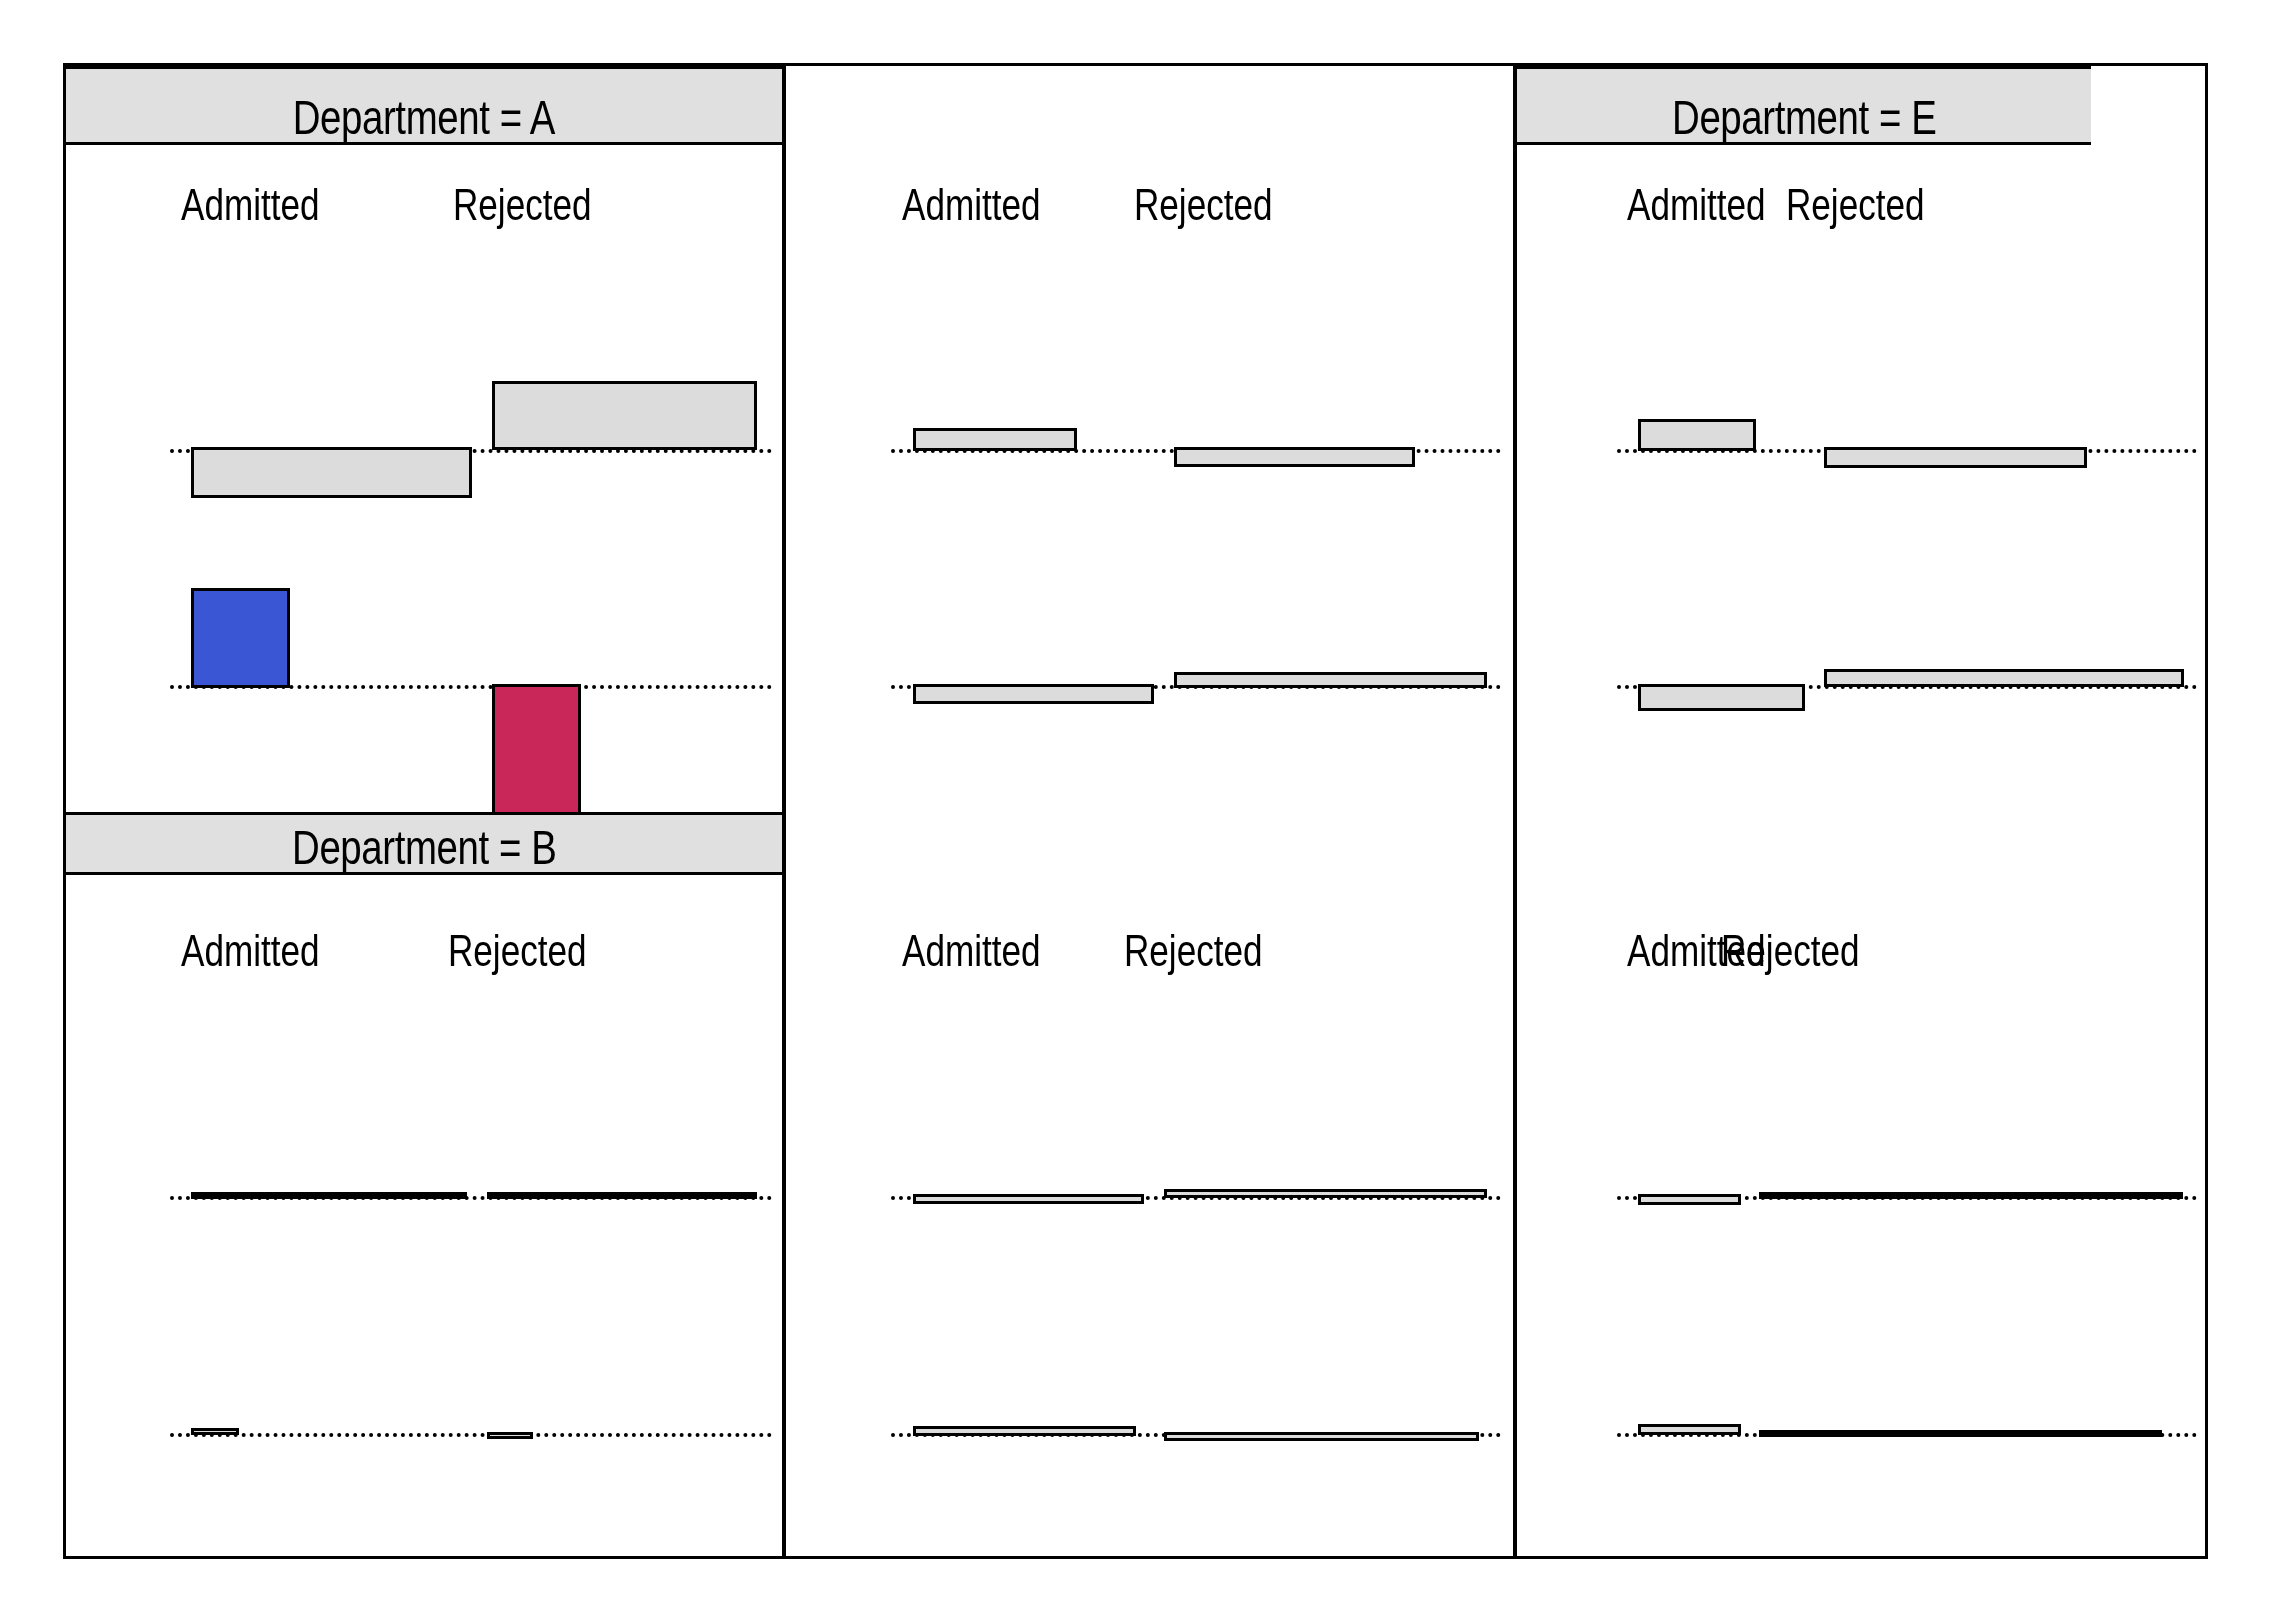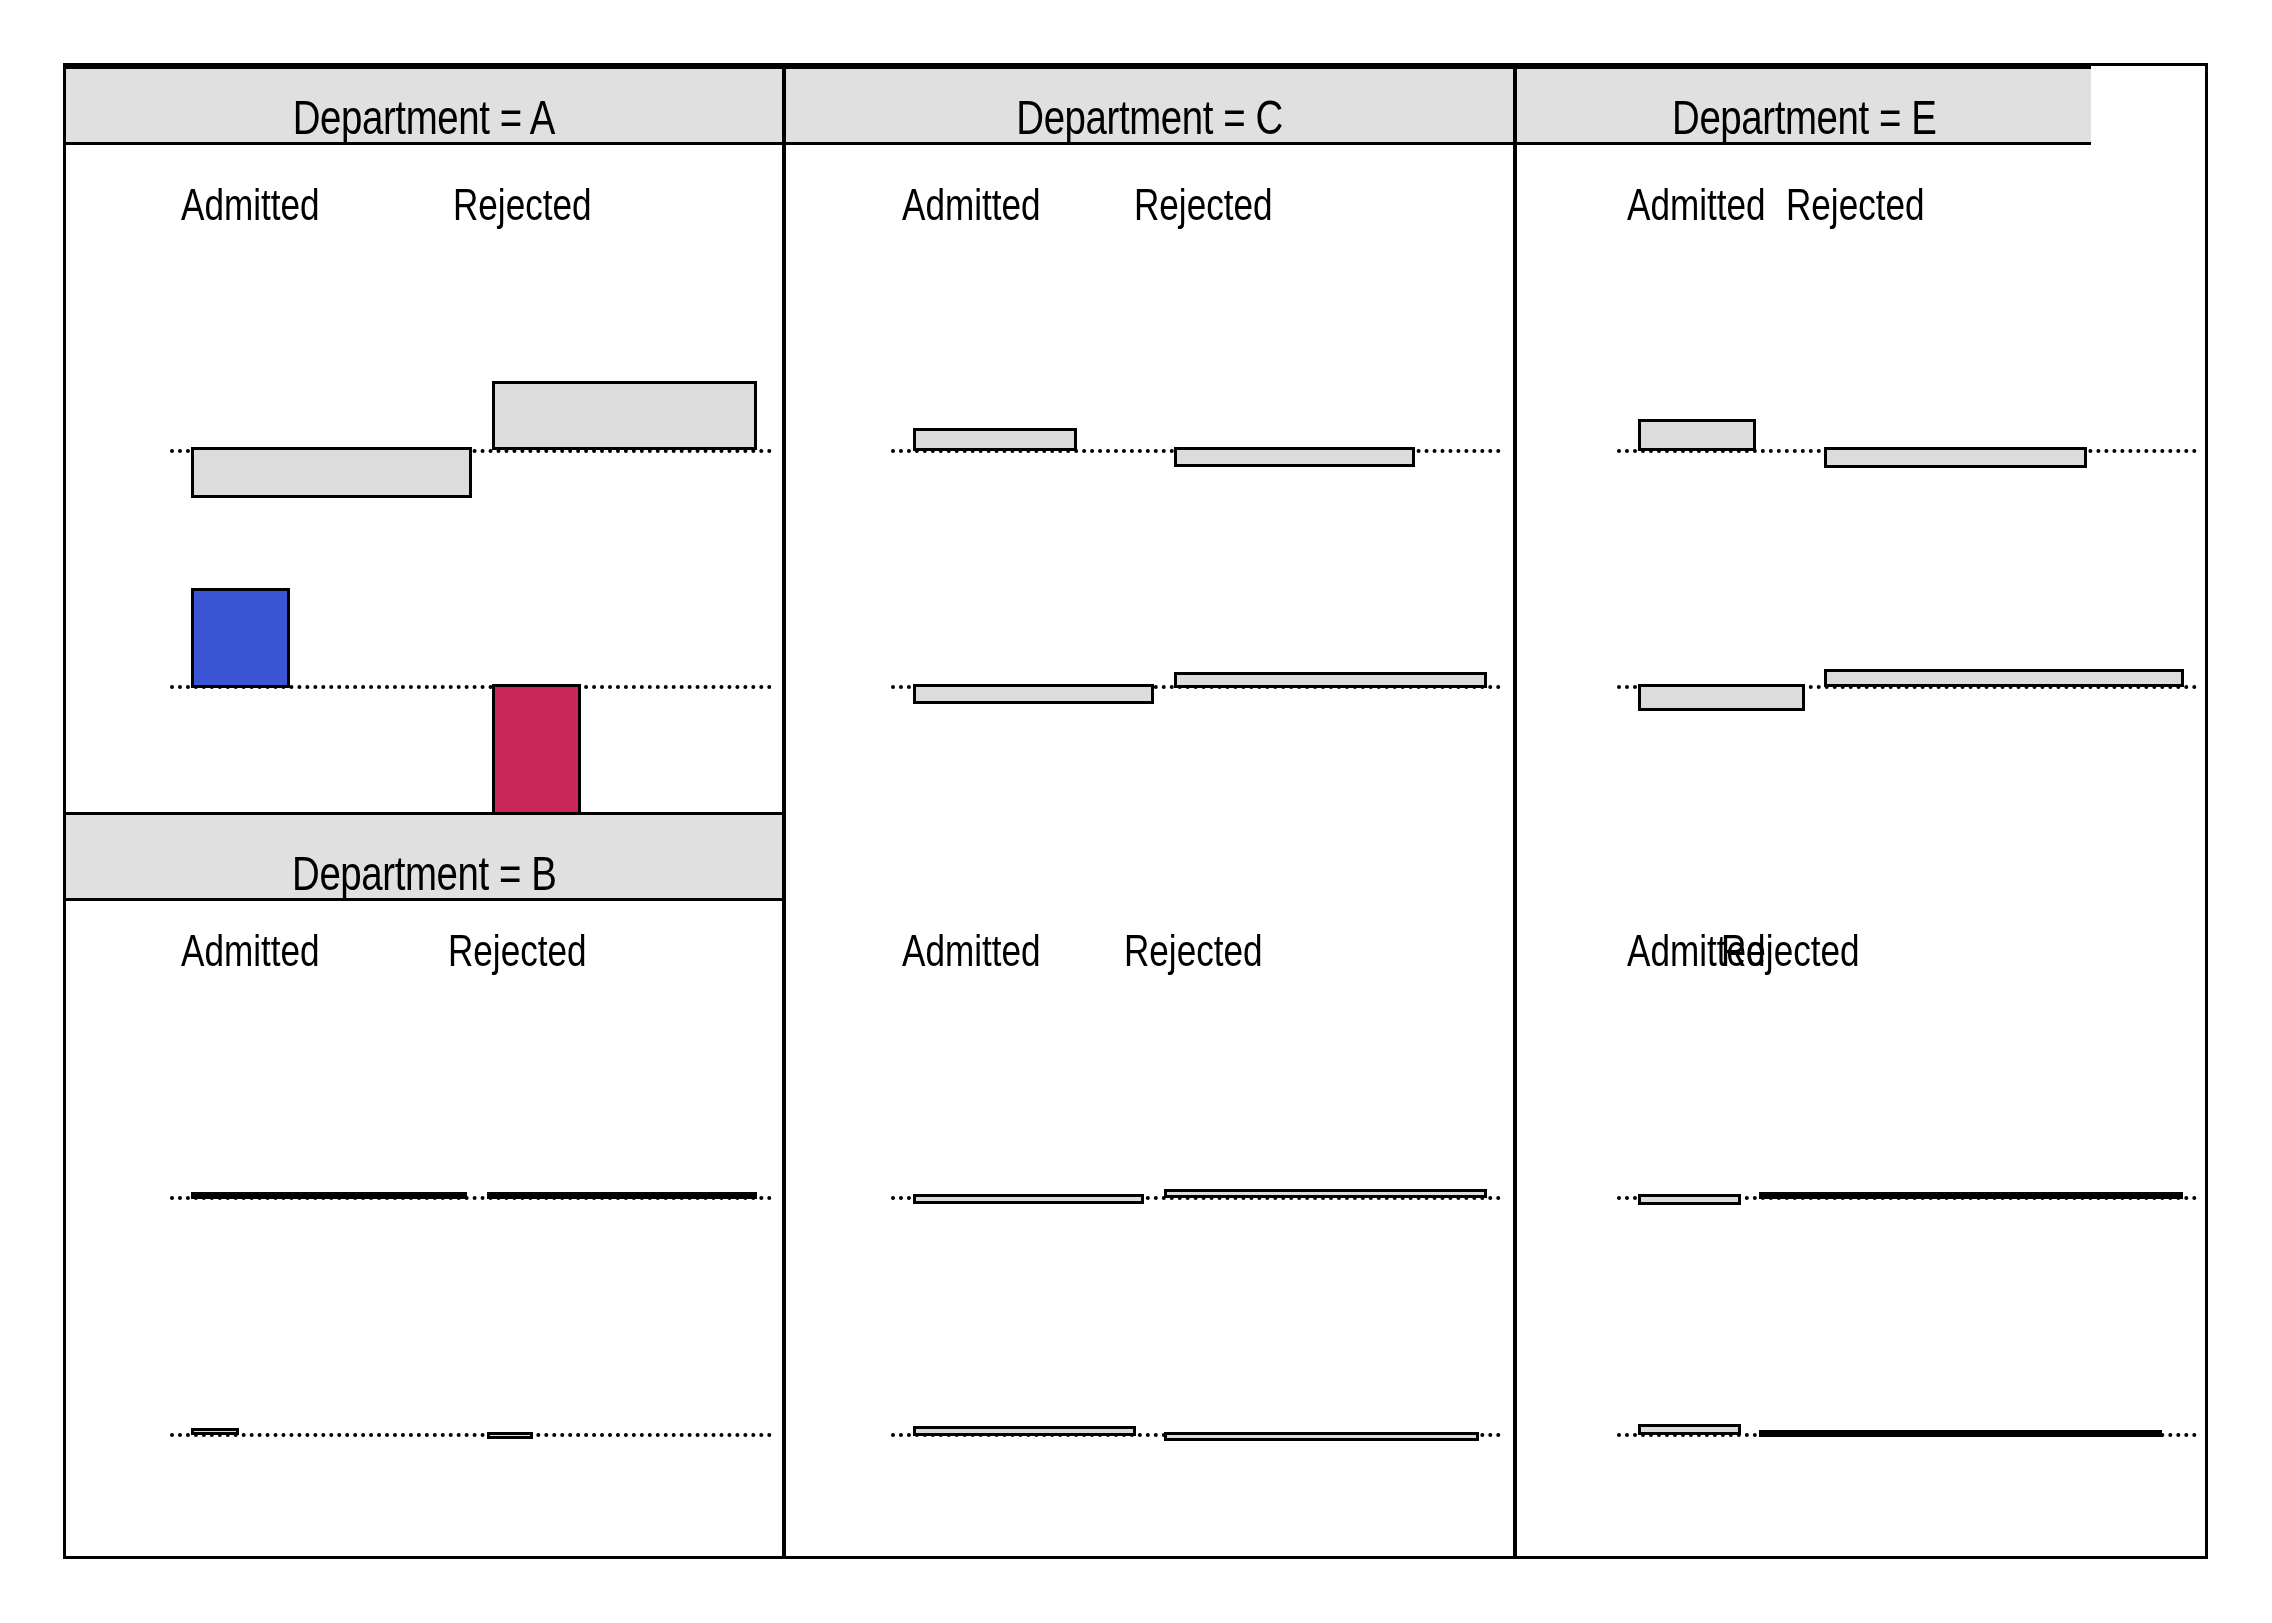--- a/index.html
+++ b/index.html
@@ -85,23 +85,20 @@
       <div class="plotarea" style="left: 0px; width: 716px; top: 79px; height: 667px; right: auto;">
         <div class="colhdr" style="left: 115px; top: 37px;">Admitted</div>
         <div class="colhdr" style="left: 387px; top: 37px;">Rejected</div>
         <div class="baseline" style="left: 104px; width: 602px; top: 304px;"></div>
         <div class="bar" style="left: 125px; width: 281px; height: 51px; top: 302px; background: rgb(220, 220, 220);"></div>
         <div class="bar" style="left: 426px; width: 265px; height: 69px; top: 236px; background: rgb(220, 220, 220);"></div>
         <div class="baseline" style="left: 104px; width: 602px; top: 540px;"></div>
         <div class="bar" style="left: 125px; width: 99px; height: 100px; top: 443px; background: rgb(58, 86, 212);"></div>
         <div class="bar" style="left: 426px; width: 89px; height: 134px; top: 539px; background: rgb(201, 39, 90);"></div>
       </div>
-      <div class="strip" style="left: 720px; width: 727px; top: 0px; height: 79px; right: auto;">
-        <span class="strip-label">Department = C</span>
-      </div>
       <div class="plotarea" style="left: 720px; width: 727px; top: 79px; height: 667px; right: auto;">
         <div class="colhdr" style="left: 116px; top: 37px;">Admitted</div>
         <div class="colhdr" style="left: 348px; top: 37px;">Rejected</div>
         <div class="baseline" style="left: 105px; width: 610px; top: 304px;"></div>
         <div class="bar" style="left: 127px; width: 164px; height: 23px; top: 283px; background: rgb(220, 220, 220);"></div>
         <div class="bar" style="left: 388px; width: 241px; height: 19.5px; top: 302px; background: rgb(220, 220, 220);"></div>
         <div class="baseline" style="left: 105px; width: 610px; top: 540px;"></div>
         <div class="bar" style="left: 127px; width: 241px; height: 19.5px; top: 539px; background: rgb(220, 220, 220);"></div>
         <div class="bar" style="left: 388px; width: 313px; height: 16px; top: 527px; background: rgb(220, 220, 220);"></div>
       </div>
@@ -111,21 +108,21 @@
       <div class="plotarea" style="left: 1451px; width: 690px; top: 79px; height: 667px; right: auto;">
         <div class="colhdr" style="left: 110px; top: 37px;">Admitted</div>
         <div class="colhdr" style="left: 269px; top: 37px;">Rejected</div>
         <div class="baseline" style="left: 100px; width: 580px; top: 304px;"></div>
         <div class="bar" style="left: 121px; width: 118px; height: 32px; top: 274px; background: rgb(220, 220, 220);"></div>
         <div class="bar" style="left: 307px; width: 263px; height: 21px; top: 302px; background: rgb(220, 220, 220);"></div>
         <div class="baseline" style="left: 100px; width: 580px; top: 540px;"></div>
         <div class="bar" style="left: 121px; width: 167px; height: 27px; top: 539px; background: rgb(220, 220, 220);"></div>
         <div class="bar" style="left: 307px; width: 360px; height: 18px; top: 524px; background: rgb(220, 220, 220);"></div>
       </div>
-      <div class="strip" style="left: 0px; width: 716px; top: 746px; height: 89px; right: auto;">
+      <div class="strip" style="left: 0px; width: 716px; top: 746px; height: 63px; right: auto;">
         <span class="strip-label">Department = B</span>
       </div>
       <div class="plotarea" style="left: 0px; width: 716px; top: 825px; height: 669px; right: auto;">
         <div class="colhdr" style="left: 115px; top: 37px;">Admitted</div>
         <div class="colhdr" style="left: 382px; top: 37px;">Rejected</div>
         <div class="baseline" style="left: 104px; width: 602px; top: 305px;"></div>
         <div class="bar zero" style="left: 125px; width: 276px; height: 6.5px; top: 301px;"></div>
         <div class="bar zero" style="left: 421px; width: 270px; height: 6.5px; top: 301px;"></div>
         <div class="baseline" style="left: 104px; width: 602px; top: 542px;"></div>
         <div class="bar" style="left: 125px; width: 48px; height: 7.3px; top: 537px; background: rgb(220, 220, 220);"></div>

